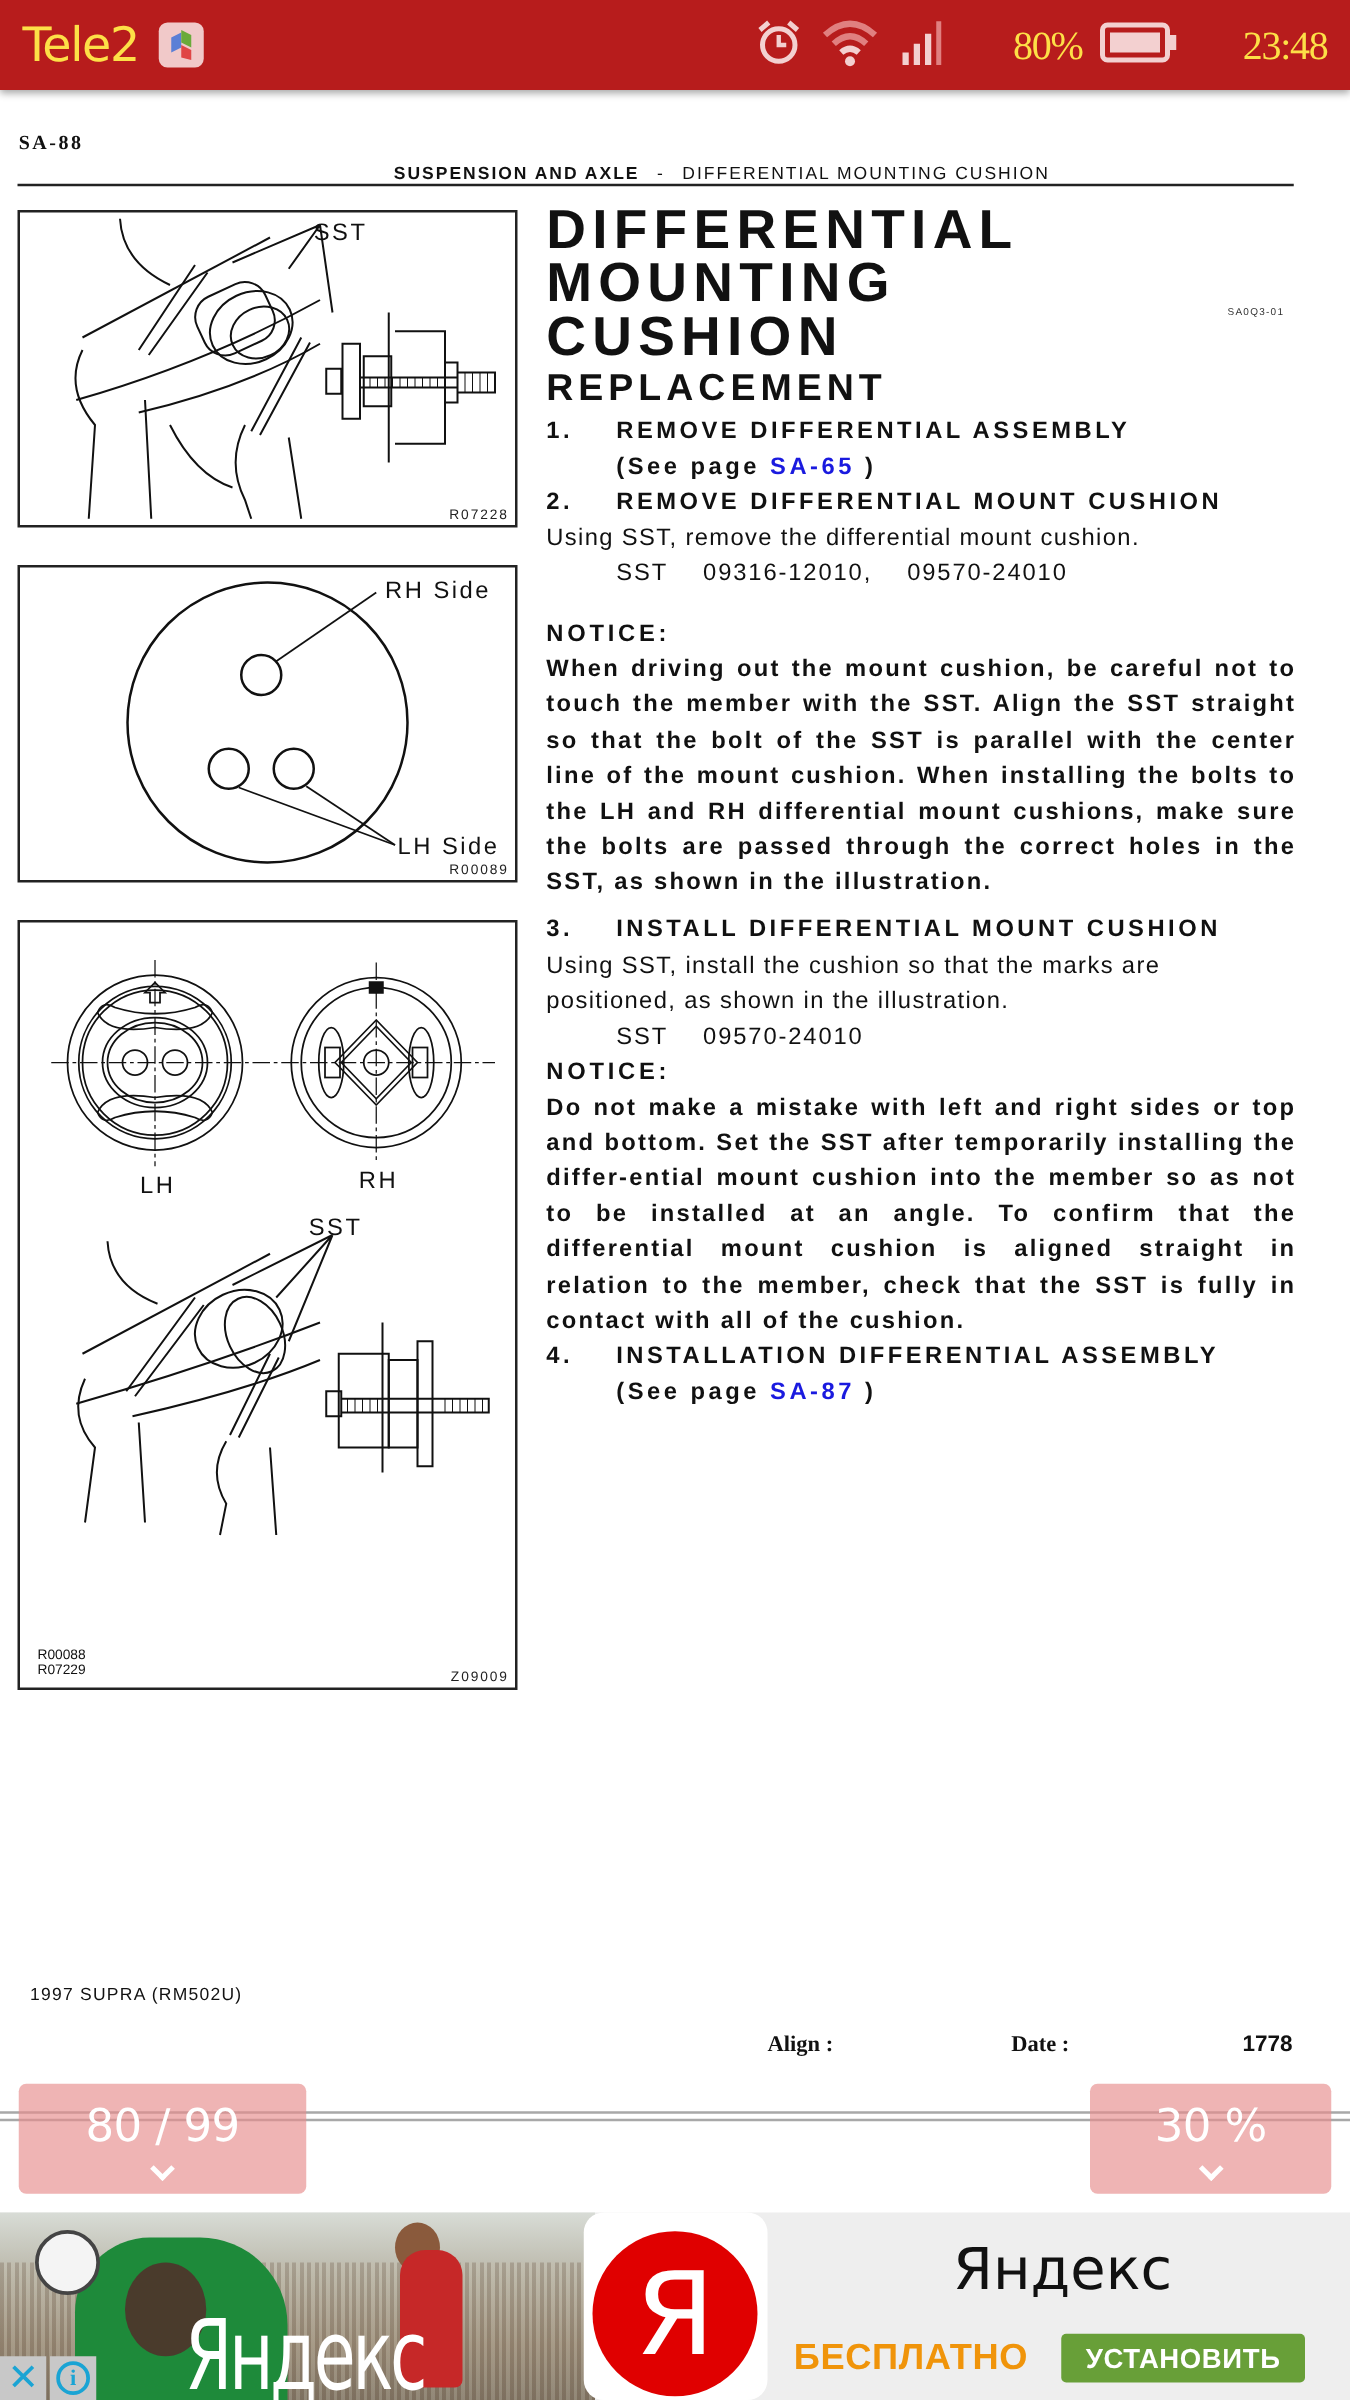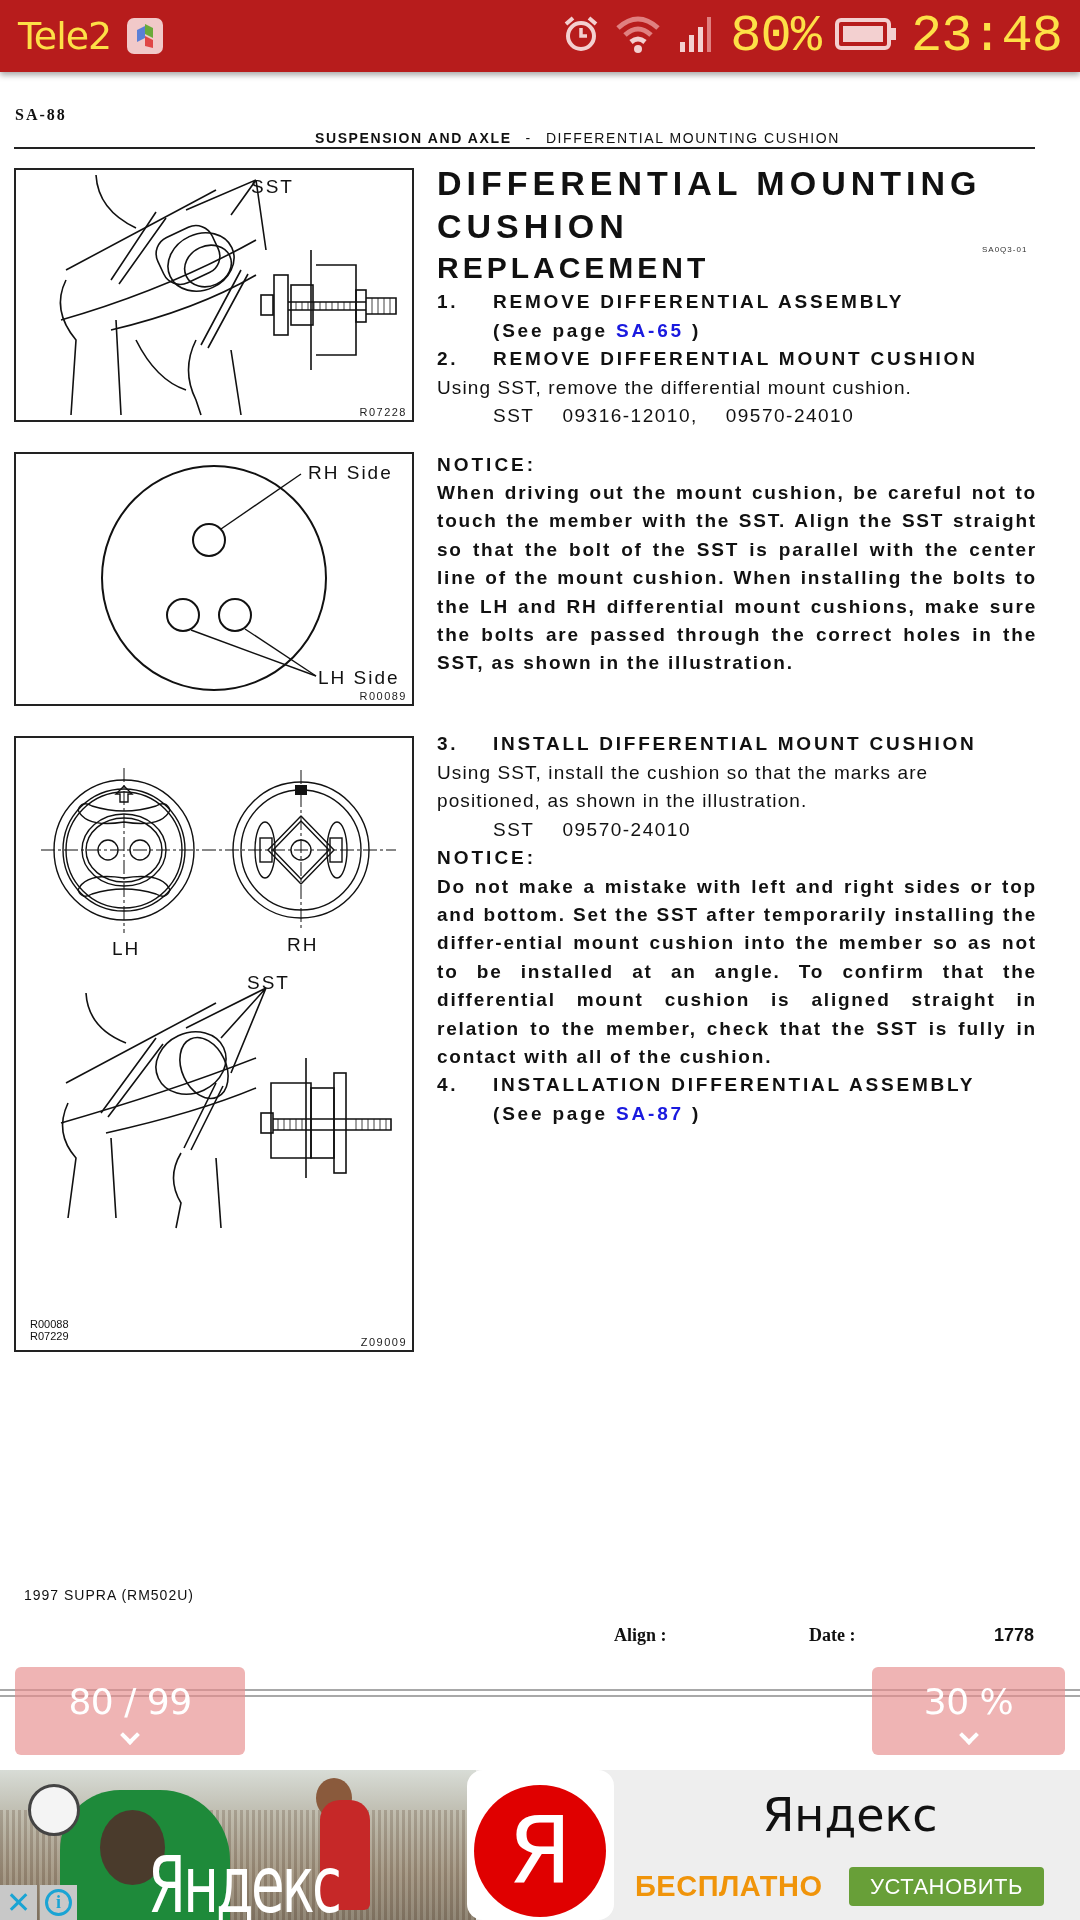--- a/index.html
+++ b/index.html
@@ -5,39 +5,39 @@
   * { box-sizing: border-box; margin: 0; padding: 0; }
   html, body { width: 1080px; height: 1920px; overflow: hidden; background: #ffffff; }
   body { position: relative; font-family: "Liberation Sans", "DejaVu Sans", sans-serif; color: #111; }
 
   
   .statusbar { position: absolute; left: 0; top: 0; width: 1080px; height: 72px; background: #b71c1c;
     box-shadow: 0 3px 6px rgba(0,0,0,0.35); color: #fde047; z-index: 5; }
   .sb-carrier { position: absolute; left: 18px; top: 14px; font-size: 38px; font-family: "DejaVu Sans", sans-serif; letter-spacing: -1px; }
   .sb-appicon { position: absolute; left: 127px; top: 18px; width: 36px; height: 36px; border-radius: 7px; background: #f1c9c9; }
   .sb-right { position: absolute; right: 18px; top: 12px; height: 48px; display: flex; align-items: center; gap: 14px; }
-  .sb-text { font-size: 52px; font-family: Liberation Mono, monospace; letter-spacing: -1px; }
+  .sb-text { font-size: 32px; font-family: Liberation Serif, serif; letter-spacing: -1px; margin-left: 38px; }
   .sb-icon { display: inline-block; }
 
   
   .doc { position: absolute; left: 0; top: 72px; width: 1080px; }
   .page-id { position: absolute; left: 15px; top: 34px; font-size: 16px; font-weight: bold; letter-spacing: 2px; font-family: Liberation Serif, serif; }
   .running-head { position: absolute; left: 315px; top: 58px; font-size: 14px; letter-spacing: 1.6px; white-space: nowrap; }
   .running-head .sec { font-weight: bold; }
   .running-head .dash { margin: 0 14px; }
   .head-rule { position: absolute; left: 14px; top: 75px; width: 1021px; height: 2px; background: #222; }
 
   .fig { position: absolute; left: 14px; width: 400px; border: 2px solid #222; background: #fff; }
   .fig svg { position: absolute; left: 0; top: 0; }
   .fig-code { position: absolute; right: 5px; bottom: 2px; font-size: 11px; letter-spacing: 1.5px; color: #222; }
   .fig-label { position: absolute; font-size: 19px; letter-spacing: 2px; color: #111; }
   .fig-codes-left { position: absolute; left: 14px; bottom: 8px; font-size: 11px; line-height: 12px; color: #111; }
 
   .text-col { position: absolute; left: 437px; width: 600px; }
-  .title { font-size: 34px; font-weight: bold; letter-spacing: 5px; line-height: 43px; }
+  .title { font-size: 44px; font-weight: bold; letter-spacing: 5px; line-height: 43px; }
   .subtitle { font-size: 30px; font-weight: bold; letter-spacing: 4px; line-height: 40px; }
   .doc-code { position: absolute; left: 982px; top: 173px; font-size: 8px; letter-spacing: 1px; color: #333; }
   .step { font-size: 19px; font-weight: bold; letter-spacing: 2.8px; line-height: 28.5px; white-space: nowrap; }
   .step .num { display: inline-block; width: 56px; }
   .indent { padding-left: 56px; }
   .link { color: #1a1adf; }
   .body-text { font-size: 19px; letter-spacing: 1.1px; line-height: 28.5px; }
   .sst-line { font-size: 19px; letter-spacing: 1.5px; line-height: 28.5px; padding-left: 56px; white-space: nowrap; }
   .sst-line span { margin-right: 28px; }
   .notice-h { font-size: 19px; font-weight: bold; letter-spacing: 3px; line-height: 28.5px; }
@@ -65,21 +65,21 @@
   .ad-player-head { position: absolute; left: 316px; top: 8px; width: 36px; height: 40px; background: #8a5a3c; border-radius: 50%; }
   .ad-wordmark { position: absolute; left: 148px; top: 70px; font-size: 78px; color: #ffffff; font-family: "DejaVu Sans", sans-serif; letter-spacing: -4px; transform: scaleX(0.7); transform-origin: left; }
   .ad-close, .ad-info { position: absolute; top: 115px; width: 37px; height: 35px; background: #c8c8c8; color: #1aa4d4; display: flex; align-items: center; justify-content: center; font-size: 30px; }
   .ad-close { left: 0; }
   .ad-info { left: 40px; }
   .ad-info span { display: flex; width: 27px; height: 27px; border: 3px solid #1aa4d4; border-radius: 50%; align-items: center; justify-content: center; font-size: 18px; font-weight: bold; font-family: "Liberation Serif", serif; }
   .ad-logo-card { position: absolute; left: 467px; top: 0; width: 147px; height: 150px; background: #fff; border-radius: 16px; }
   .ad-logo { position: absolute; left: 474px; top: 15px; width: 132px; height: 132px; border-radius: 50%; background: #e00000; color: #fff; font-size: 92px; font-family: "DejaVu Sans", sans-serif; display: flex; align-items: center; justify-content: center; }
   .ad-name { position: absolute; left: 620px; top: 18px; width: 460px; text-align: center; font-size: 46px; color: #111; font-family: "DejaVu Sans", sans-serif; }
   .ad-free { position: absolute; left: 635px; top: 100px; font-size: 29px; font-weight: bold; color: #f0940a; letter-spacing: 0.5px; }
-  .ad-install { position: absolute; left: 849px; top: 97px; width: 195px; height: 39px; background: #689f38; border-radius: 4px; color: #fff; font-size: 22px; font-weight: normal; display: flex; align-items: center; justify-content: center; letter-spacing: 0.5px; }
+  .ad-install { position: absolute; left: 849px; top: 97px; width: 195px; height: 39px; background: #689f38; border-radius: 4px; color: #fff; font-size: 22px; font-weight: bold; display: flex; align-items: center; justify-content: center; letter-spacing: 0.5px; }
 </style>
 </head>
 <body>
 
 <div class="statusbar">
   <span class="sb-carrier">Tele2</span>
   <span class="sb-appicon">
     <svg width="36" height="36" viewBox="0 0 36 36">
       <polygon points="10,12 18,8 18,20 10,24" fill="#5b7fd6"></polygon>
       <polygon points="18,6 26,10 26,20 18,16" fill="#6aaa3a"></polygon>

